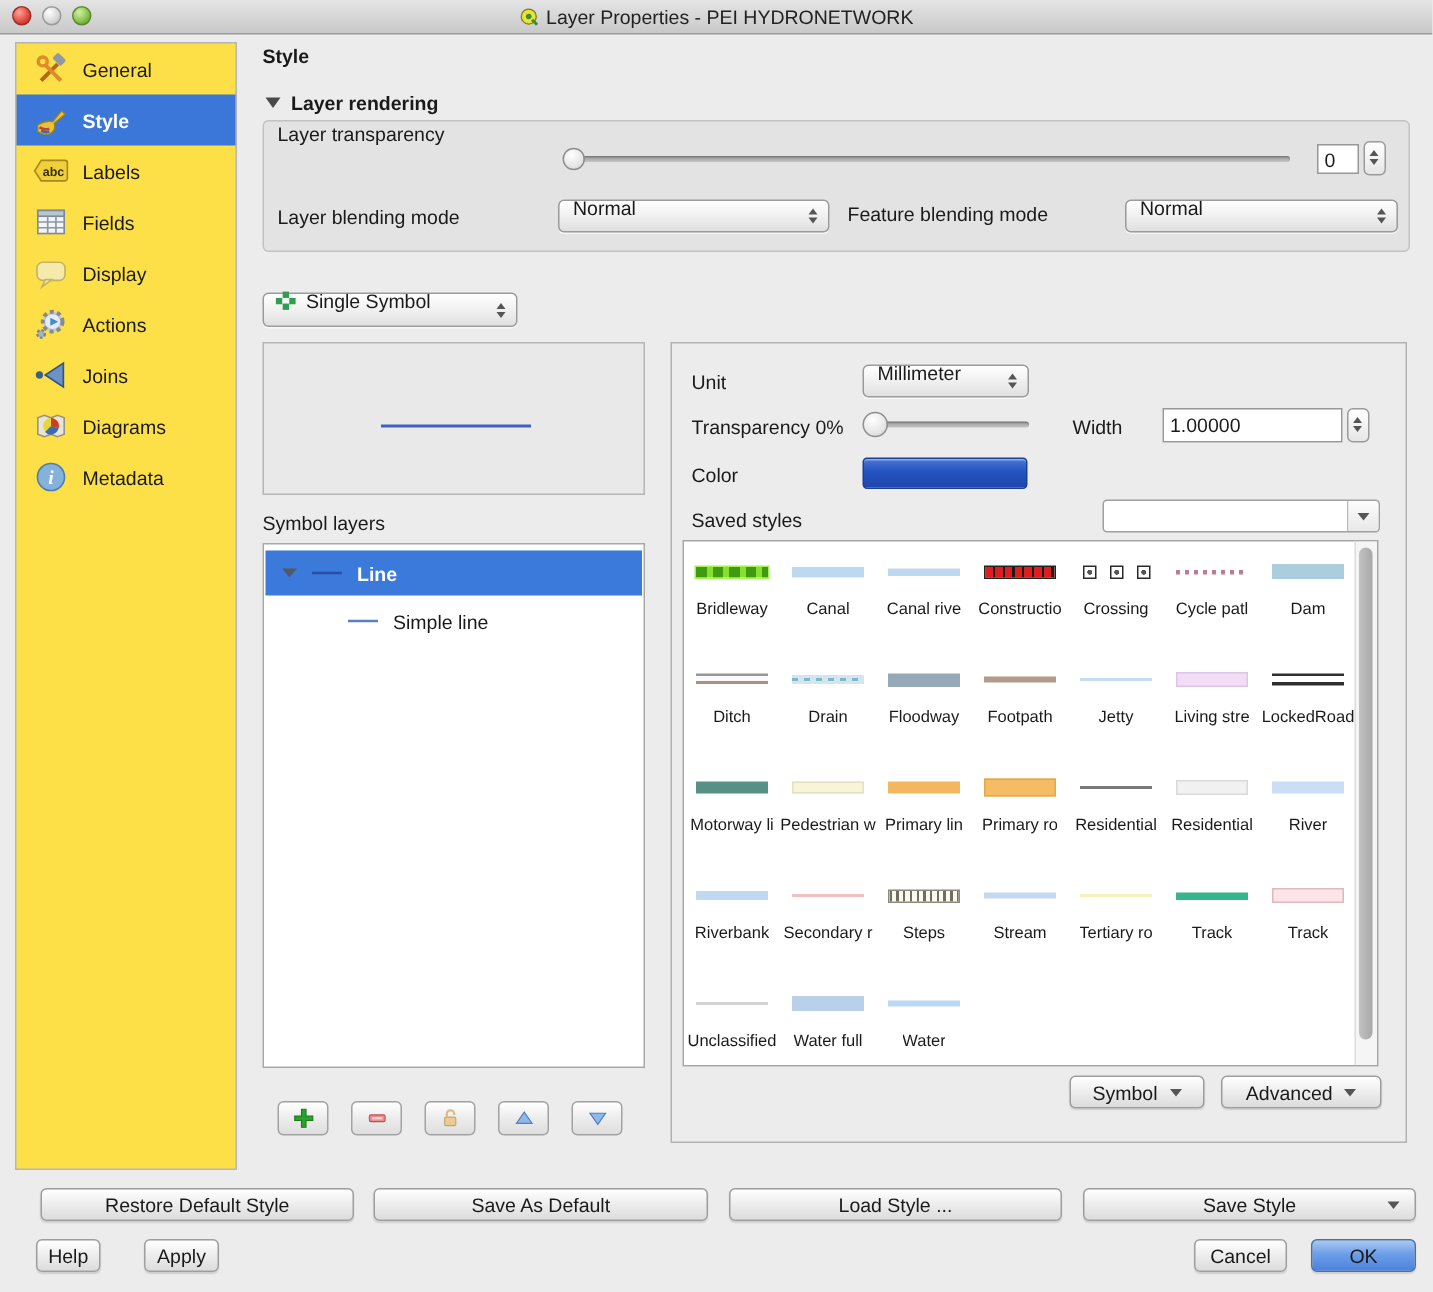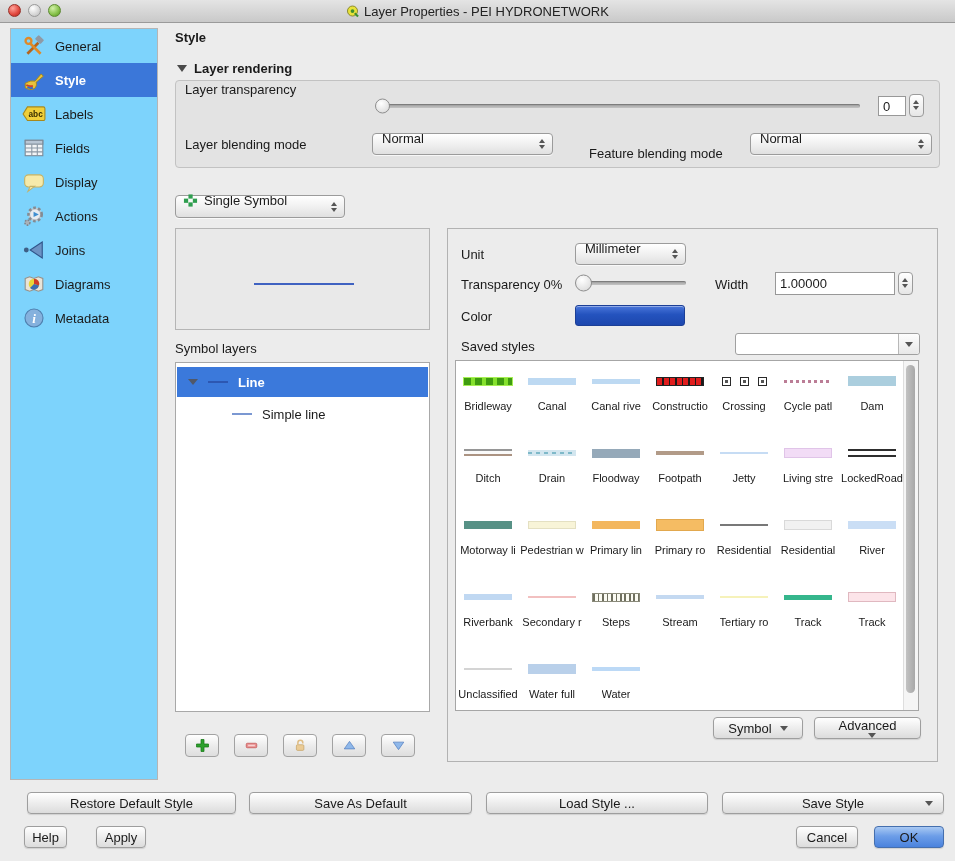--- a/index.html
+++ b/index.html
@@ -9,21 +9,21 @@
   
   .titlebar{position:absolute;left:0;top:0;width:955px;height:22px;background:linear-gradient(#e4e4e4,#c9c9c9);border-bottom:1px solid #9a9a9a;}
   .traffic{position:absolute;left:8px;top:4px;display:flex;gap:7px;}
   .tl{width:13px;height:13px;border-radius:50%;display:inline-block;}
   .tl.red{background:radial-gradient(circle at 35% 30%,#ffa39a,#e0463c 60%,#a82820);border:1px solid #983028;box-sizing:border-box;}
   .tl.gray{background:radial-gradient(circle at 35% 30%,#ffffff,#cfcfcf 70%,#b0b0b0);border:1px solid #9a9a9a;box-sizing:border-box;}
   .tl.green{background:radial-gradient(circle at 35% 30%,#d2f0a8,#84c048 60%,#558e24;);border:1px solid #5c8a30;box-sizing:border-box;background:radial-gradient(circle at 35% 30%,#d2f0a8,#84c048 60%,#558e24);}
   .title-wrap{position:absolute;left:0;right:0;top:0;height:22px;display:flex;align-items:center;justify-content:center;gap:5px;font-size:13px;color:#222;}
 
   
-  .sidebar{position:absolute;left:10px;top:28px;width:148px;height:752px;background:#7dd3fc;border:1px solid #b5b5b5;box-sizing:border-box;}
+  .sidebar{position:absolute;left:10px;top:28px;width:148px;height:752px;background:#fde047;border:1px solid #b5b5b5;box-sizing:border-box;}
   .side-item{position:relative;height:34px;display:flex;align-items:center;gap:9px;padding-left:11px;cursor:default;}
   .side-item.sel{background:#3b77d9;}
   .side-item.sel .side-label{color:#ffffff;font-weight:bold;}
   .side-icon{width:24px;height:24px;display:flex;align-items:center;justify-content:center;flex:0 0 24px;}
   .side-label{font-size:13px;color:#1a1a1a;}
 
   
   .page-heading{position:absolute;left:175px;top:30px;font-weight:bold;font-size:13px;}
   .section-head{position:absolute;left:177px;top:61px;display:flex;align-items:center;gap:7px;font-weight:bold;font-size:13px;}
   .tri-down{width:0;height:0;border-left:5px solid transparent;border-right:5px solid transparent;border-top:7px solid #4a4a4a;display:inline-block;}
@@ -252,21 +252,21 @@
     </div>
 
   <div class="lbl" style="left:185px;top:137px;">Layer blending mode</div>
   <div class="popup" style="left:372px;top:133px;width:181px;height:22px;">
     <span>Normal</span>
     <span class="ud">
         <b></b>
         <i></i>
       </span>
   </div>
-  <div class="lbl" style="left:565px;top:146px;margin-left:24px;">Feature blending mode</div>
+  <div class="lbl" style="left:565px;top:135px;">Feature blending mode</div>
   <div class="popup" style="left:750px;top:133px;width:182px;height:22px;">
     <span>Normal</span>
     <span class="ud">
         <b></b>
         <i></i>
       </span>
   </div>
 
   <div class="popup" style="left:175px;top:195px;width:170px;height:23px;padding-left:7px;gap:6px;">
     <span style="display:flex;">
@@ -577,21 +577,21 @@
       </div>
     <div class="scrollbar">
       <div class="scroll-thumb"></div>
     </div>
   </div>
 
   <div class="pushbtn" style="left:713px;top:717px;width:90px;height:22px;">
     <span>Symbol</span>
     <span class="caret"></span>
   </div>
-  <div class="pushbtn" style="left:814px;top:717px;width:107px;height:22px;flex-direction:column;">
+  <div class="pushbtn" style="left:814px;top:717px;width:107px;height:22px;">
     <span>Advanced</span>
     <span class="caret"></span>
   </div>
 
   <div class="pushbtn" style="left:27px;top:792px;width:209px;height:22px;">Restore Default Style</div>
   <div class="pushbtn" style="left:249px;top:792px;width:223px;height:22px;">Save As Default</div>
   <div class="pushbtn" style="left:486px;top:792px;width:222px;height:22px;">Load Style ...</div>
   <div class="pushbtn" style="left:722px;top:792px;width:222px;height:22px;position:absolute;">
     <span>Save Style</span>
     <span class="caret" style="position:absolute;right:10px;"></span>

